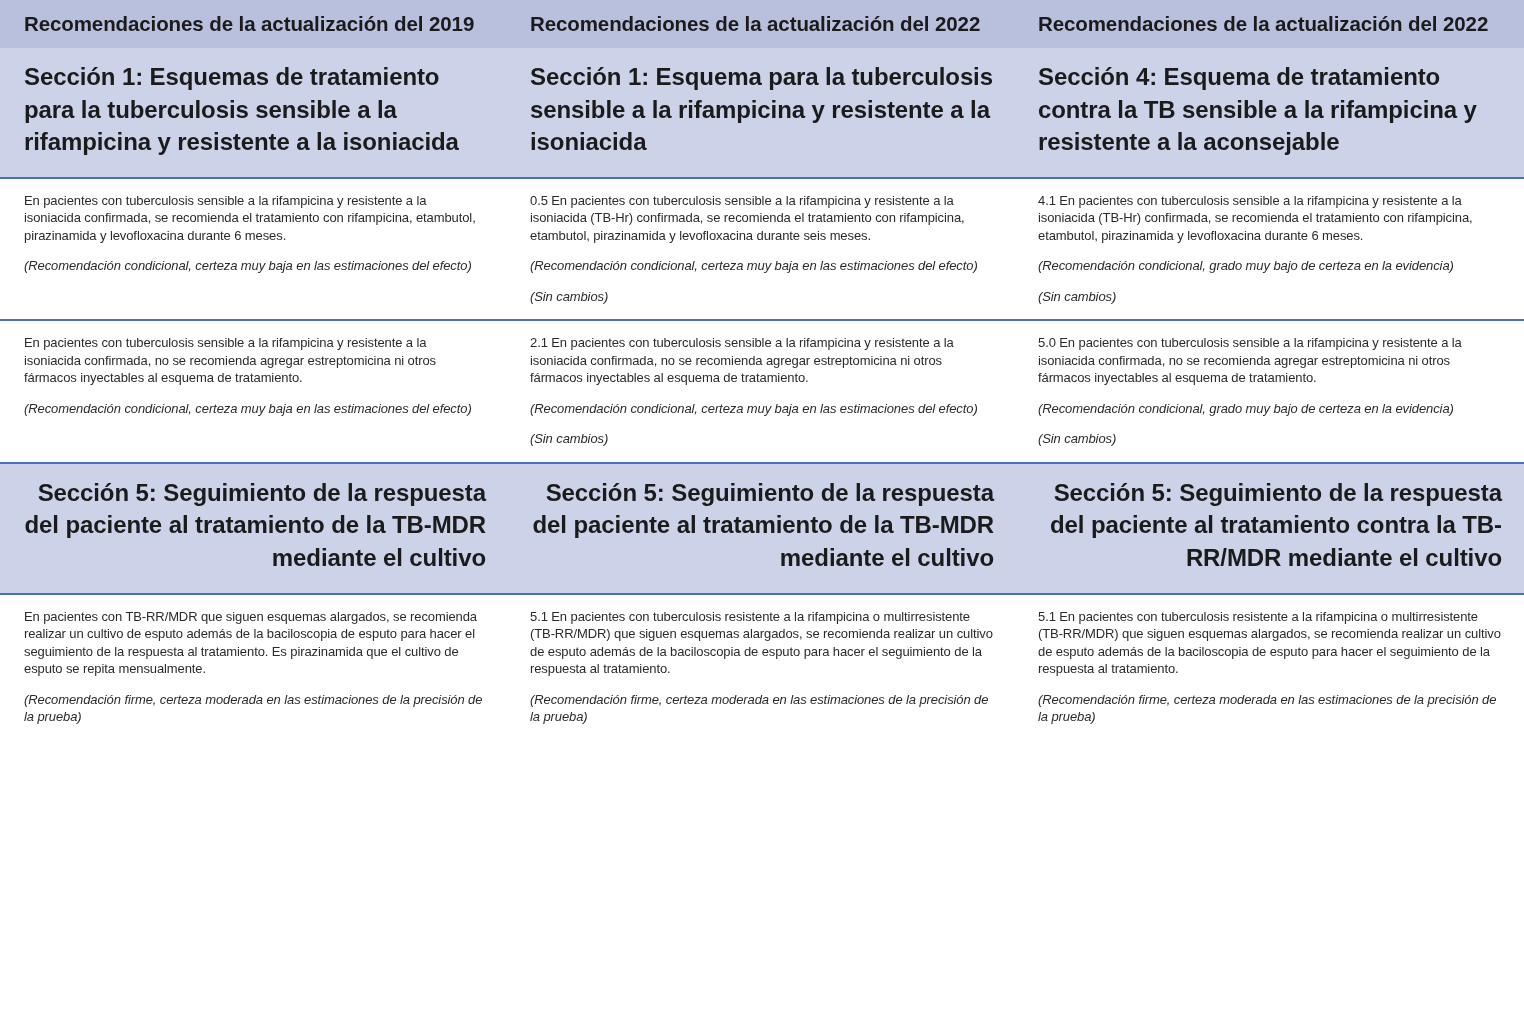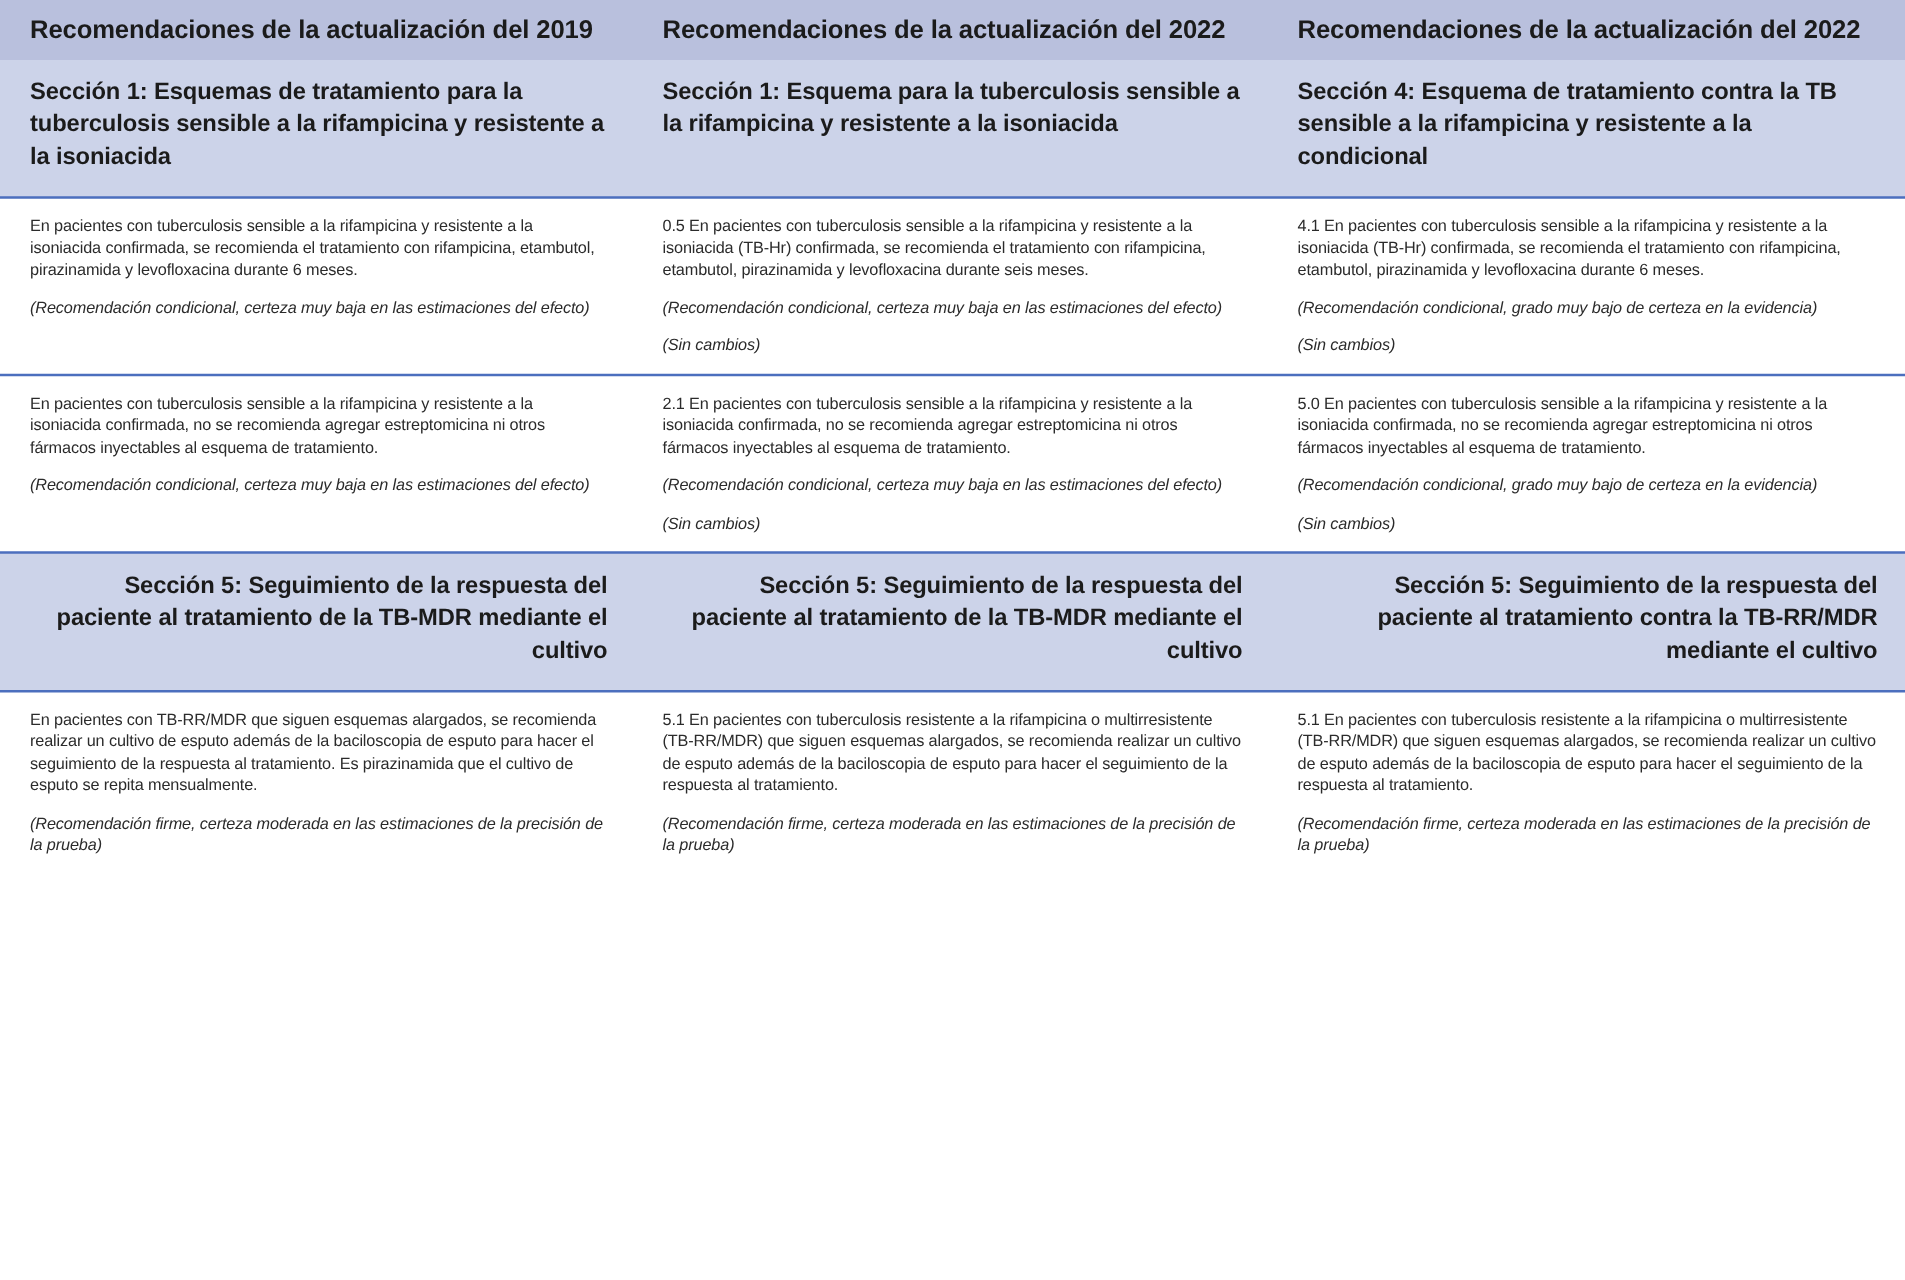--- a/index.html
+++ b/index.html
@@ -46,21 +46,21 @@
     border: none;
     color: #1b1b1b;
   }
   tr.head-row > th.first { padding-left: 24px; }
 
   
   tr.section-row > td {
     background: #ccd3e9;
     vertical-align: top;
     font-weight: bold;
-    font-size: 19px;
+    font-size: 24px;
     line-height: 1.36;
     letter-spacing: -0.1px;
     padding: 13px 22px 18px 22px;
     color: #1b1b1b;
     border: none;
   }
   tr.section-row > td.first { padding-left: 24px; }
   tr.section-row.with-rule > td {
     border-top: 2px solid #4c6fbe;
     text-align: right;
@@ -102,21 +102,21 @@
         <th class="first">Recomendaciones de la actualización del 2019</th>
         <th>Recomendaciones de la actualización del 2022</th>
         <th>Recomendaciones de la actualización del 2022</th>
       </tr>
     </thead>
     <tbody>
 
       <tr class="section-row">
         <td class="first">Sección 1: Esquemas de tratamiento para la tuberculosis sensible a la rifampicina y resistente a la isoniacida</td>
         <td>Sección 1: Esquema para la tuberculosis sensible a la rifampicina y resistente a la isoniacida</td>
-        <td>Sección 4: Esquema de tratamiento contra la TB sensible a la rifampicina y resistente a la condicional</td>
+        <td>Sección 4: Esquema de tratamiento contra la TB sensible a la rifampicina y resistente a la aconsejable</td>
       </tr>
 
       <tr class="body-row">
         <td class="first">
           <p>En pacientes con tuberculosis sensible a la rifampicina y resistente a la isoniacida confirmada, se recomienda el tratamiento con rifampicina, etambutol, pirazinamida y levofloxacina durante 6 meses.</p>
           <p class="note">(Recomendación condicional, certeza muy baja en las estimaciones del efecto)</p>
         </td>
         <td>
           <p>0.5 En pacientes con tuberculosis sensible a la rifampicina y resistente a la isoniacida (TB-Hr) confirmada, se recomienda el tratamiento con rifampicina, etambutol, pirazinamida y levofloxacina durante seis meses.</p>
           <p class="note">(Recomendación condicional, certeza muy baja en las estimaciones del efecto)</p>

